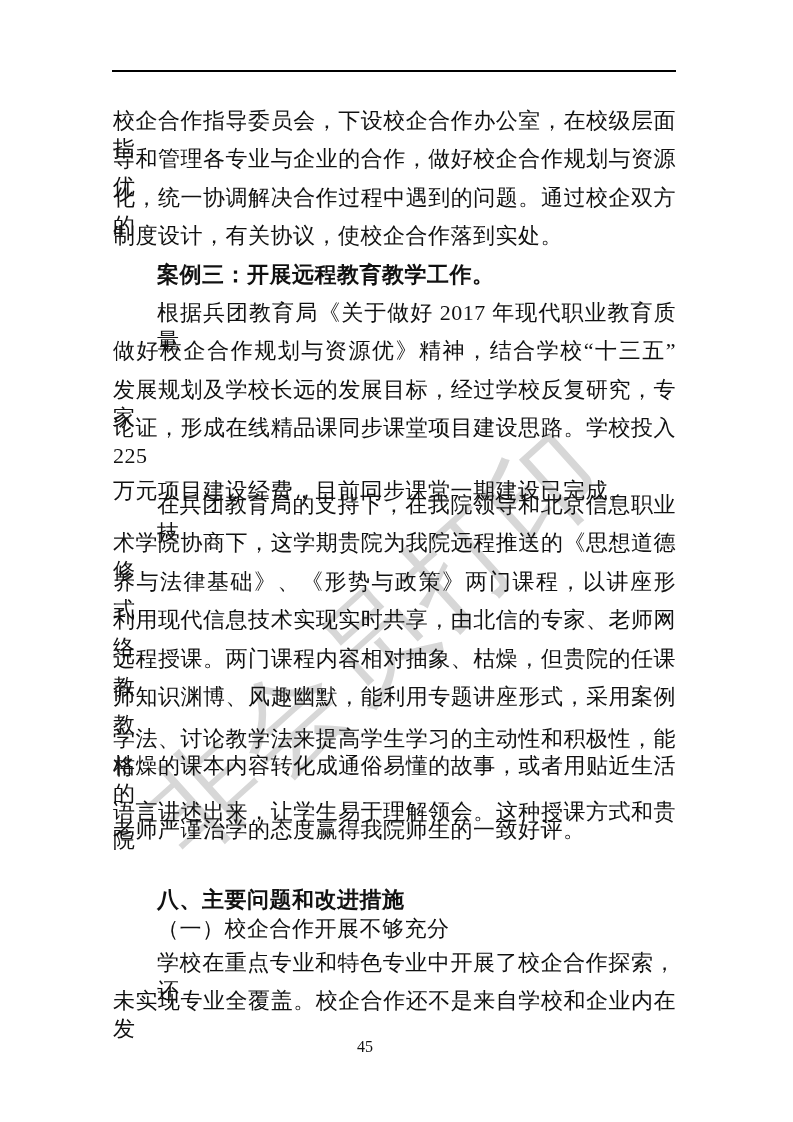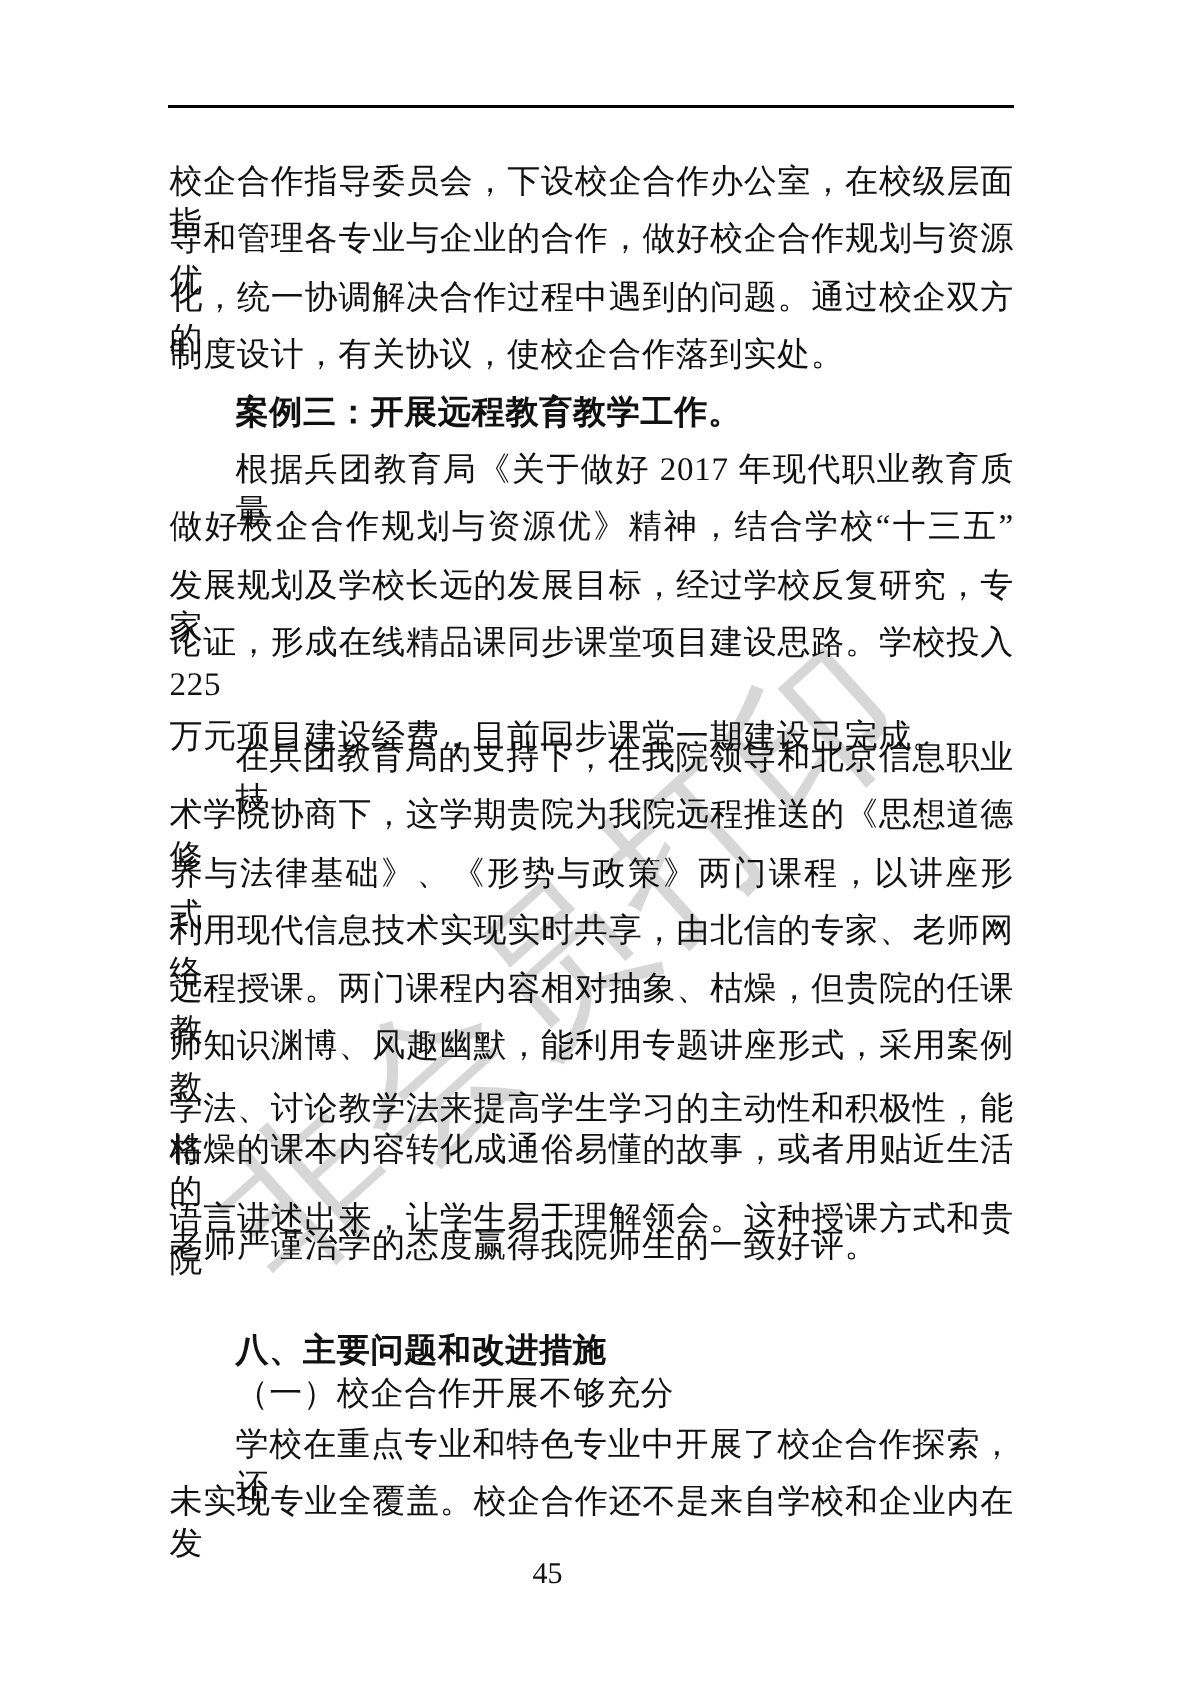--- a/index.html
+++ b/index.html
@@ -33,21 +33,21 @@
     text-align-last:justify;
     text-justify:inter-character;
   }
   .indent{padding-left:44px;width:519px;}
   .style-body{font-family:"Liberation Serif","DejaVu Serif",serif;font-weight:400;}
   .style-heading-serif-bold{font-family:"Liberation Serif","DejaVu Serif",serif;font-weight:700;}
   .style-heading-sans-bold{font-family:"Liberation Sans","DejaVu Sans",sans-serif;font-weight:700;}
   .style-heading-kai{font-family:"Liberation Serif","DejaVu Serif",serif;font-weight:400;}
   #page-number{
     position:absolute;left:0;top:1038px;width:730px;
-    text-align:center;font-size:20px;color:#111111;
+    text-align:center;font-size:16px;color:#111111;
     font-family:"Liberation Serif","DejaVu Serif",serif;
   }
 </style>
 </head>
 <body>
 
 <div id="page" style="background: rgb(255, 255, 255);">
   <div id="header-rule"></div>
   <div id="watermark" style="color: rgb(215, 215, 215);">非会员打印</div>
   <div id="text-layer">

